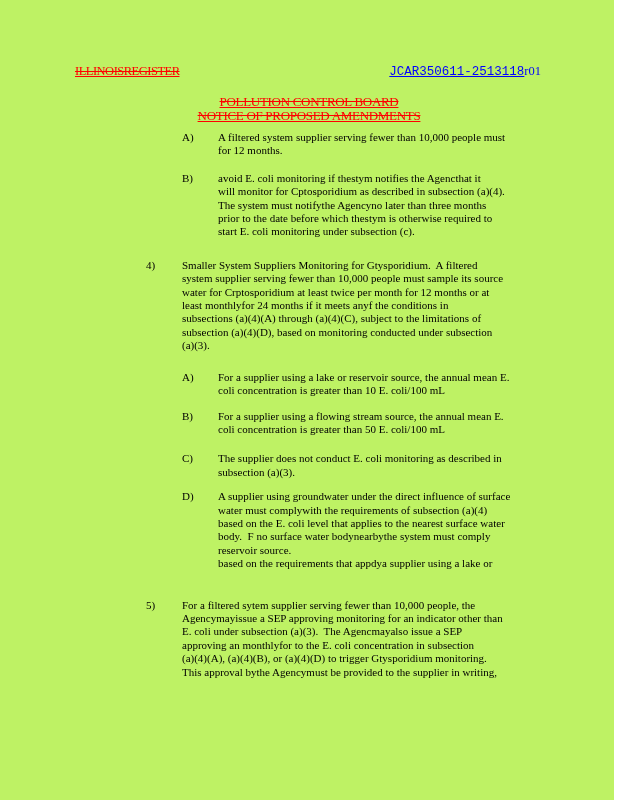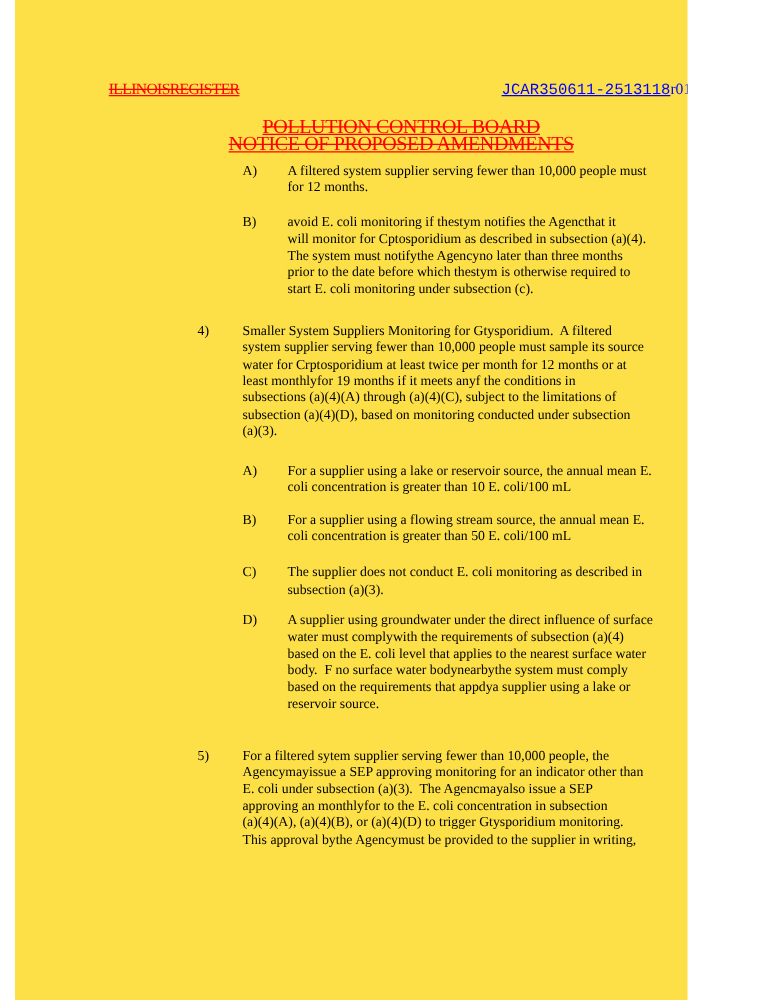--- a/index.html
+++ b/index.html
@@ -1,31 +1,31 @@
 <!DOCTYPE html>
 <html><head>
 <meta charset="utf-8">
 <style>
   html,body { margin:0; padding:0; background:#fff; }
   .page {
-    position:relative; width:538px; height:800px; background:#fde047;
-    font-family:"Liberation Serif", serif; color:#000; overflow:hidden;margin-left:12px;
+    position:relative; width:614px; height:800px; background:#bef264;
+    font-family:"Liberation Serif", serif; color:#000; overflow:hidden;
   }
   .header-row {
     position:absolute; top:64px; left:75px; width:466px;
     display:flex; justify-content:space-between; align-items:baseline;
     font-size:12.5px; white-space:nowrap;
   }
   .reg-title { color:#ff0000; text-decoration: underline line-through; letter-spacing:-0.5px; }
   .jcar { color:#0000ff; }
   .jcar-main { text-decoration: underline; font-family: Liberation Mono, monospace; }
   .jcar-suffix { text-decoration: none; }
   .titles {
     position:absolute; top:95px; left:0; width:618px; text-align:center;
-    font-size:16px; line-height:13.6px; color:#ff0000;
+    font-size:13px; line-height:13.6px; color:#ff0000;
   }
   .title-line { text-decoration: underline line-through; letter-spacing:-0.3px; }
   .body-blocks {
     position:absolute; top:131px; left:0; width:618px;
     font-size:11px; line-height:13.4px;
   }
   .block { position:relative; }
   .block .label { position:absolute; top:0; }
   .block.level1 .label { left:146px; }
   .block.level1 .lines { margin-left:182px; }
@@ -65,21 +65,21 @@
           <div class="line">prior to the date before which thestym is otherwise required to</div>
           <div class="line">start E. coli monitoring under subsection (c).</div>
         </div>
       </div>
       <div class="block level1" style="margin-bottom: 18px;">
         <span class="label">4)</span>
         <div class="lines">
           <div class="line">Smaller System Suppliers Monitoring for Gtysporidium.  A filtered</div>
           <div class="line">system supplier serving fewer than 10,000 people must sample its source</div>
           <div class="line">water for Crptosporidium at least twice per month for 12 months or at</div>
-          <div class="line">least monthlyfor 19 months if it meets anyf the conditions in</div>
+          <div class="line">least monthlyfor 24 months if it meets anyf the conditions in</div>
           <div class="line">subsections (a)(4)(A) through (a)(4)(C), subject to the limitations of</div>
           <div class="line">subsection (a)(4)(D), based on monitoring conducted under subsection</div>
           <div class="line">(a)(3).</div>
         </div>
       </div>
       <div class="block level2" style="margin-bottom: 12px;">
         <span class="label">A)</span>
         <div class="lines">
           <div class="line">For a supplier using a lake or reservoir source, the annual mean E.</div>
           <div class="line">coli concentration is greater than 10 E. coli/100 mL</div>
@@ -99,22 +99,22 @@
           <div class="line">subsection (a)(3).</div>
         </div>
       </div>
       <div class="block level2" style="margin-bottom: 28px;">
         <span class="label">D)</span>
         <div class="lines">
           <div class="line">A supplier using groundwater under the direct influence of surface</div>
           <div class="line">water must complywith the requirements of subsection (a)(4)</div>
           <div class="line">based on the E. coli level that applies to the nearest surface water</div>
           <div class="line">body.  F no surface water bodynearbythe system must comply</div>
+          <div class="line">reservoir source.</div>
           <div class="line">based on the requirements that appdya supplier using a lake or</div>
-          <div class="line">reservoir source.</div>
         </div>
       </div>
       <div class="block level1" style="margin-bottom: 0px;">
         <span class="label">5)</span>
         <div class="lines">
           <div class="line">For a filtered sytem supplier serving fewer than 10,000 people, the</div>
           <div class="line">Agencymayissue a SEP approving monitoring for an indicator other than</div>
           <div class="line">E. coli under subsection (a)(3).  The Agencmayalso issue a SEP</div>
           <div class="line">approving an monthlyfor to the E. coli concentration in subsection</div>
           <div class="line">(a)(4)(A), (a)(4)(B), or (a)(4)(D) to trigger Gtysporidium monitoring.</div>

